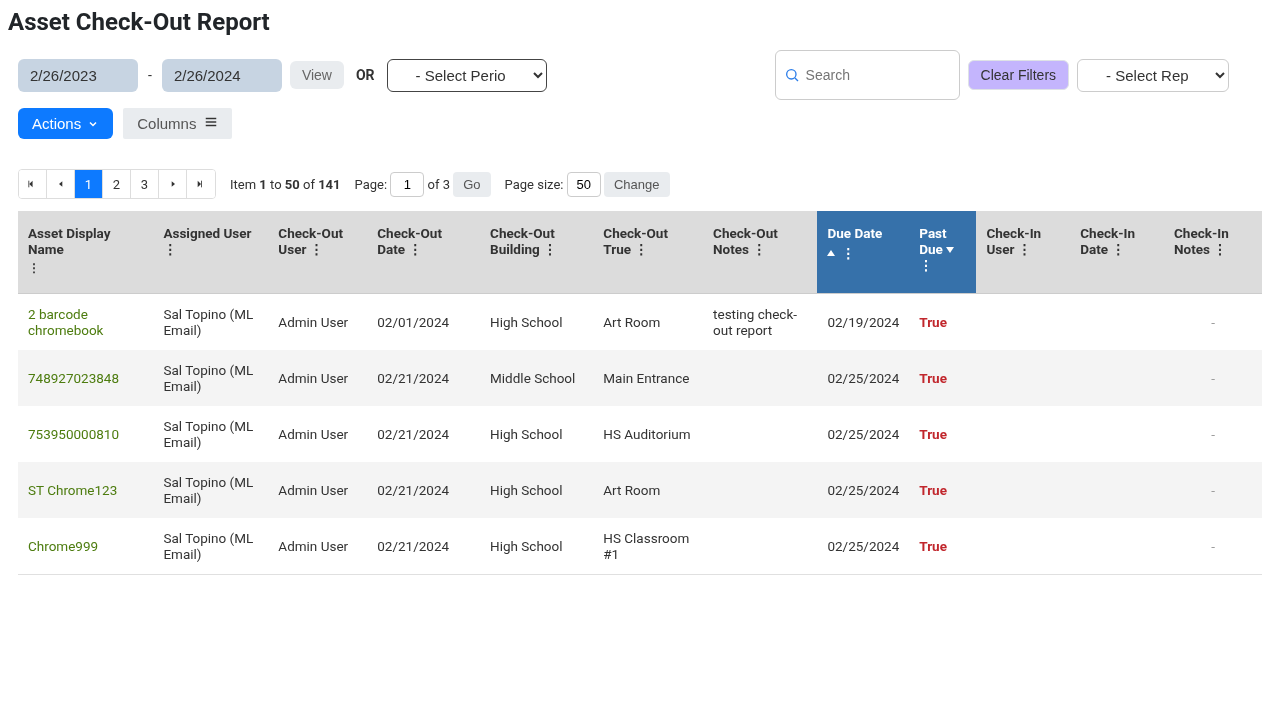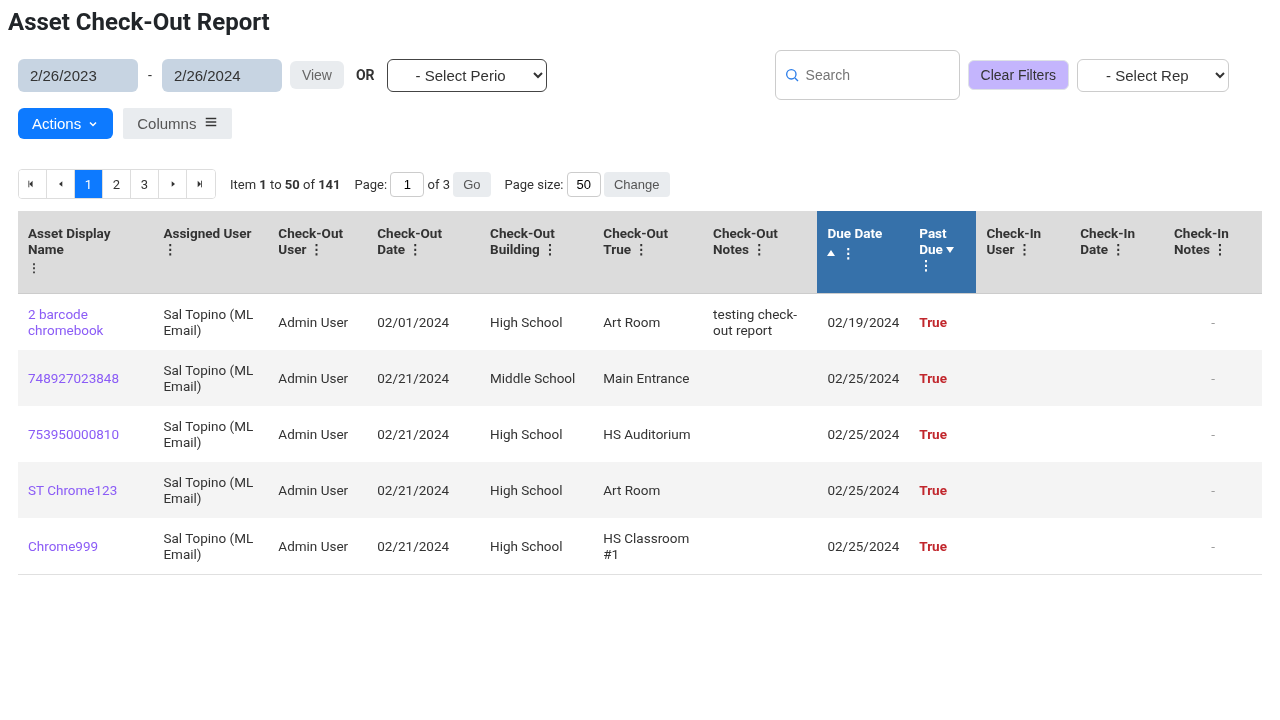--- a/index.html
+++ b/index.html
@@ -193,21 +193,21 @@
       margin-top: 4px;
       font-size: 12px;
     }
     tbody td {
       padding: 12px 10px;
       vertical-align: middle;
       color: #333;
     }
     tbody tr:nth-child(even) { background: #f4f4f4; }
     tbody tr:last-child td { border-bottom: 1px solid #e0e0e0; }
-    .link { color: #8b5cf6; cursor: pointer; }
+    .link { color: #4d7c0f; cursor: pointer; }
     .past-due { color: #c1272d; font-weight: 700; }
     .dash { color: #999; text-align: center; }
     .more-dots { cursor: pointer; }
     .sort-icons {
       display: inline-flex;
       align-items: center;
       gap: 6px;
       margin-top: 4px;
     }
     .tri-up, .tri-down {

